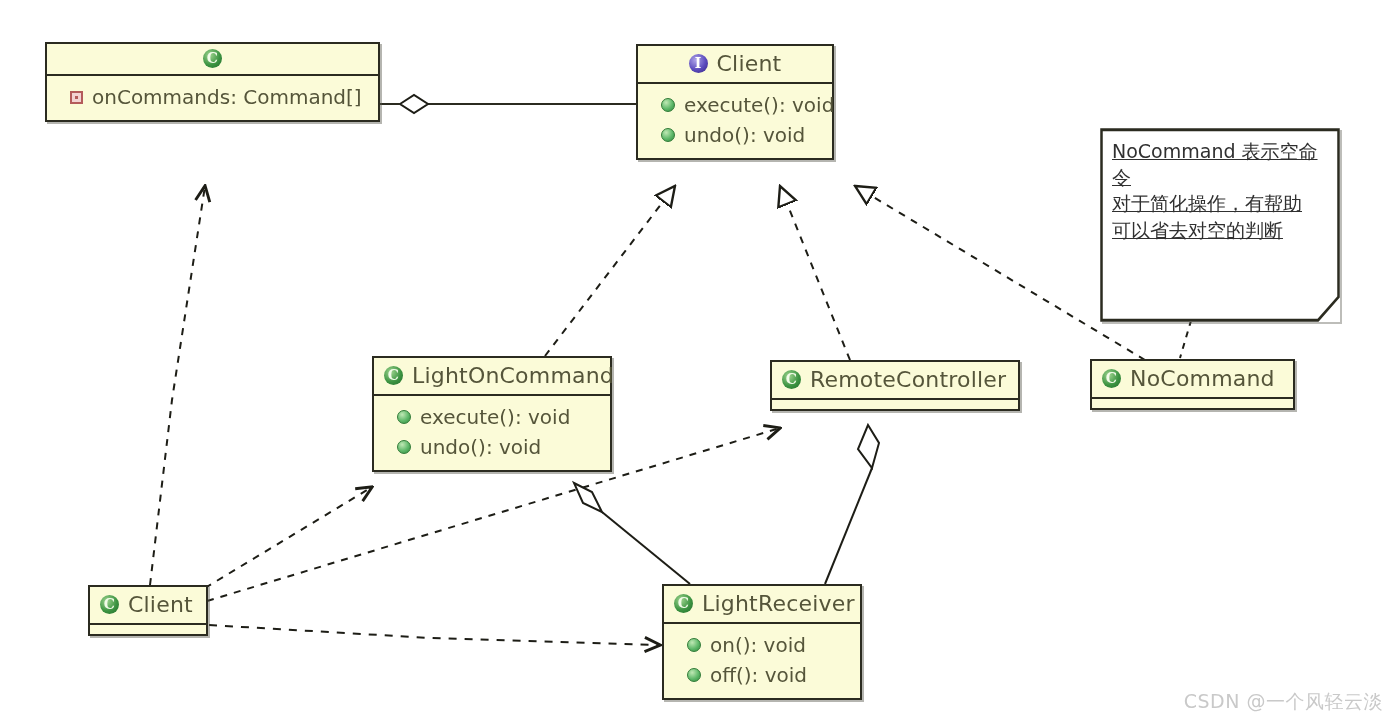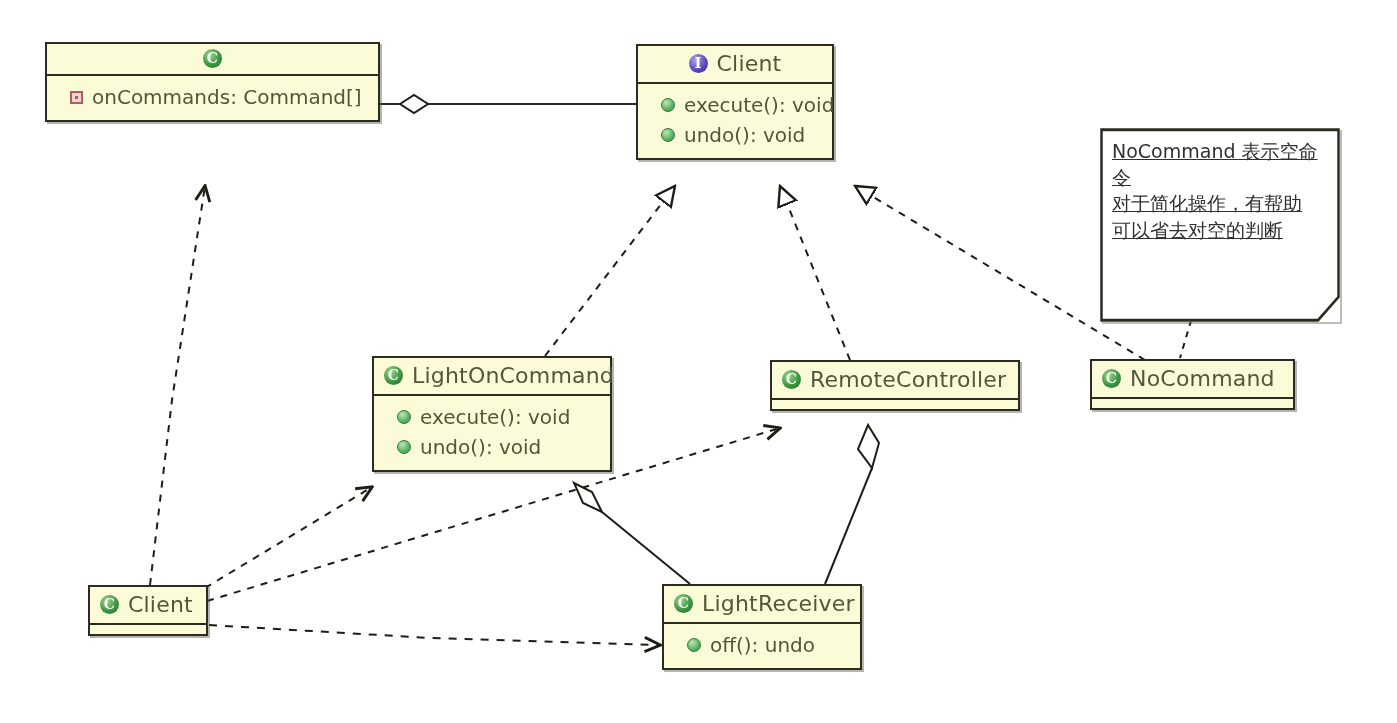--- a/index.html
+++ b/index.html
@@ -296,28 +296,33 @@
 
   <div class="uml-class" style="left:662px; top:584px; width:200px;">
     <div class="uml-title left">
       <span class="icon-class">C</span>
       <span>LightReceiver</span>
     </div>
     <div class="uml-sep"></div>
     <div class="uml-body">
       <div class="uml-row">
         <span class="icon-method"></span>
-        <span>off(): undo</span>
+        <span>on(): void</span>
+      </div>
+      <div class="uml-row">
+        <span class="icon-method"></span>
+        <span>off(): void</span>
       </div>
     </div>
   </div>
 
   <div class="uml-note" style="left:1100px; top:128px; width:240px; height:194px;text-decoration:underline;">
     <svg class="note-shape" viewBox="0 0 240 170" preserveAspectRatio="none">
       <path d="M 1.5 1.5 L 238.5 1.5 L 238.5 148 L 218 168.5 L 1.5 168.5 z" fill="#ffffff" stroke="#2b2b20" stroke-width="2.5"></path>
     </svg>
     <div class="note-text">NoCommand 表示空命令
 对于简化操作，有帮助
 可以省去对空的判断</div>
   </div>
 
+  <div class="watermark">CSDN @一个风轻云淡</div>
 
 </div>
 
 </body></html>

